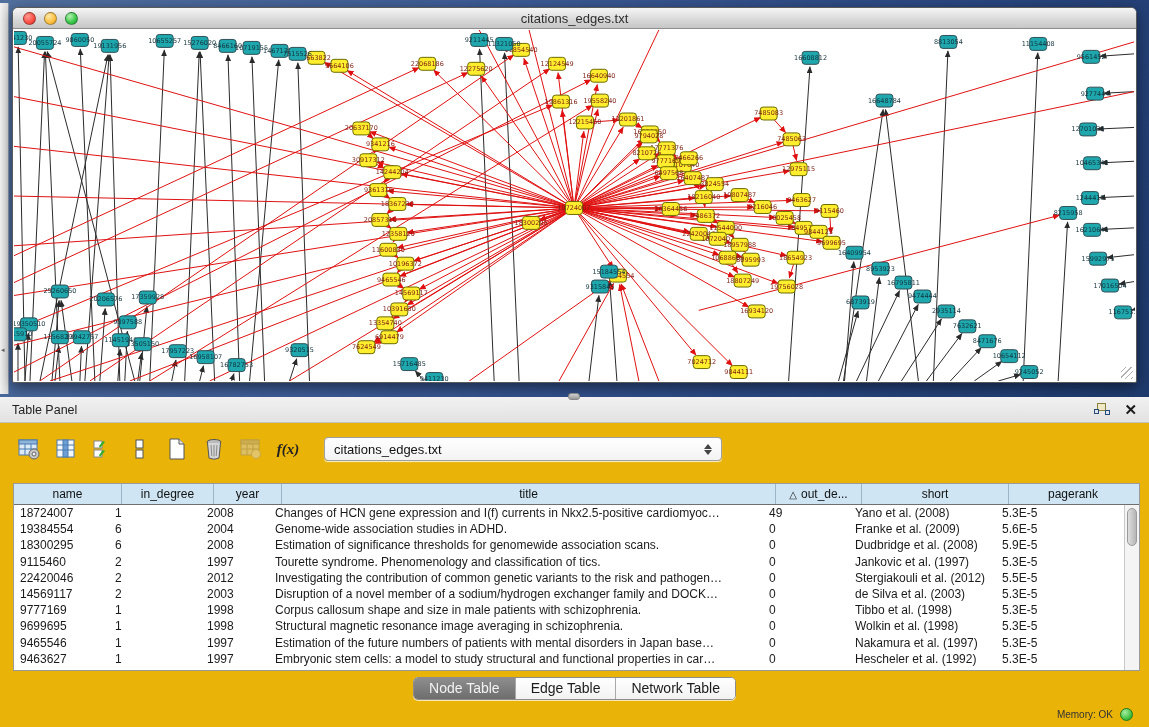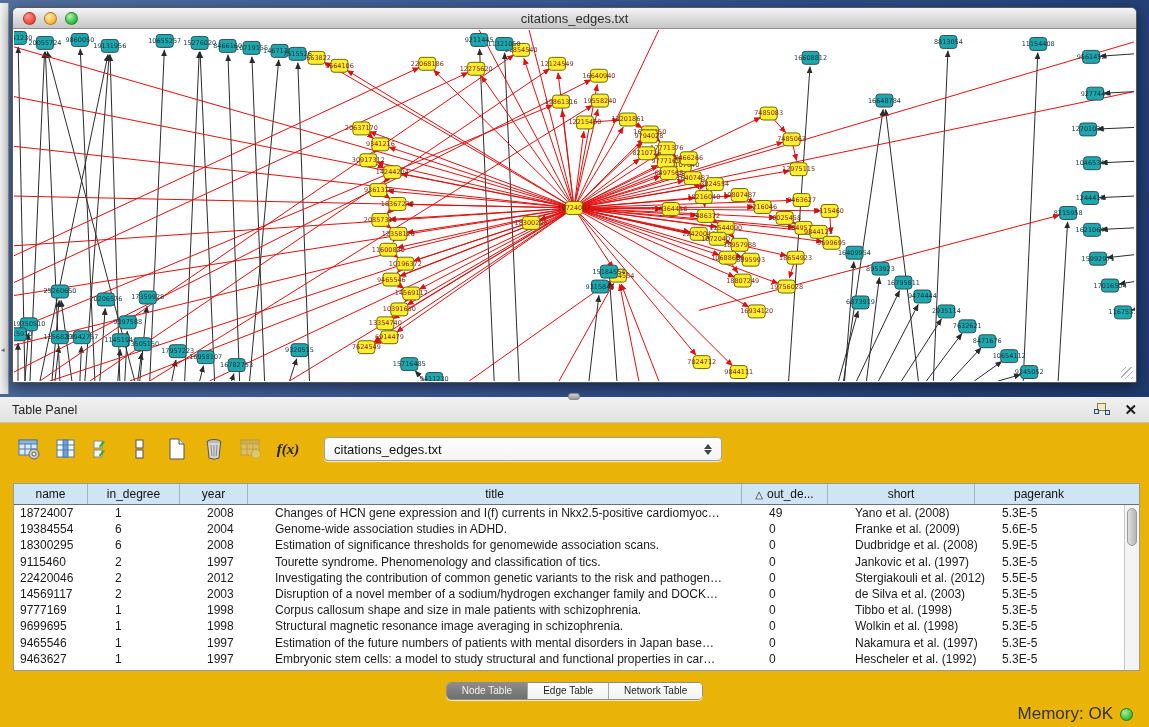--- a/index.html
+++ b/index.html
@@ -58,36 +58,36 @@
   .table-wrap { position:absolute; left:13px; right:9px; top:86px; height:188px;
     border:1px solid #9a9a9a; background:#fff; overflow:hidden; }
   .thead { display:flex; height:21px; background:#cfe5f3; border-bottom:1px solid #6f6f6f; }
   .hcell { display:flex; align-items:center; justify-content:center; font-size:12px; color:#111;
     border-right:1px solid #9cb6c6; overflow:hidden; white-space:nowrap; }
   .hcell .sort { margin-right:4px; font-size:10px; color:#222; }
   .tbody { position:absolute; left:0; right:15px; top:21px; bottom:0; overflow:hidden; }
   .trow { display:flex; height:16.2px; }
   .tcell { font-size:12px; color:#1a1a1a; padding:1px 4px 0 6px; overflow:hidden; white-space:nowrap; }
   .c0{width:95px;} .c1{width:92px;} .c2{width:68px;} .c3{width:494px;} .c4{width:86px;} .c5{width:147px;} .c6{width:128px;}
-  .hc0{width:74px;} .hc1{width:92px;} .hc2{width:68px;} .hc3{width:494px;text-align:right;} .hc4{width:86px;} .hc5{width:147px;text-align:right;} .hc6{width:128px; border-right:none;}
+  .hc0{width:108px;} .hc1{width:92px;} .hc2{width:68px;} .hc3{width:494px;text-align:right;} .hc4{width:86px;} .hc5{width:147px;text-align:right;} .hc6{width:128px; border-right:none;}
   .vscroll { position:absolute; right:0; top:21px; bottom:0; width:15px; background:#f4f4f4; border-left:1px solid #c9c9c9; }
   .vthumb { margin:3px 2px; height:38px; border:1px solid #9b9b9b; border-radius:6px;
     background:linear-gradient(90deg,#dedede,#b5b5b5); }
 
   .tabs-row { position:absolute; left:0; right:0; bottom:27px; display:flex; justify-content:center; }
   .seg { display:flex; border:1px solid #8d8d8d; border-radius:5px; overflow:hidden; background:#fdfdfd;
     box-shadow:0 1px 0 rgba(255,255,255,.7); }
-  .seg-btn { padding:2px 15px 3px 15px; font-size:10px; color:#1c1c1c; border-right:1px solid #a8a8a8;
+  .seg-btn { padding:2px 15px 3px 15px; font-size:14px; color:#1c1c1c; border-right:1px solid #a8a8a8;
     background:linear-gradient(#ffffff,#f2f2f2); }
   .seg-btn:last-child { border-right:none; }
   .seg-btn.active { background:linear-gradient(#8d8d8d,#6e6e6e); color:#f2f2f2; }
 
   .status-bar { position:absolute; left:0; right:0; bottom:0; height:26px; display:flex; align-items:center;
     justify-content:flex-end; padding-right:16px; gap:7px; }
-  .status-text { font-size:17px; color:#333; }
+  .status-text { font-size:10px; color:#333; }
   .mem-dot { width:13px; height:13px; border-radius:50%; border:1px solid #1d7a1d;
     background:radial-gradient(circle at 35% 30%, #a8eda0, #3fbf3f 65%, #2a9a2a); }
 
   
   .mini { display:block; }
 </style>
 </head>
 <body>
 
 <div class="screen">

